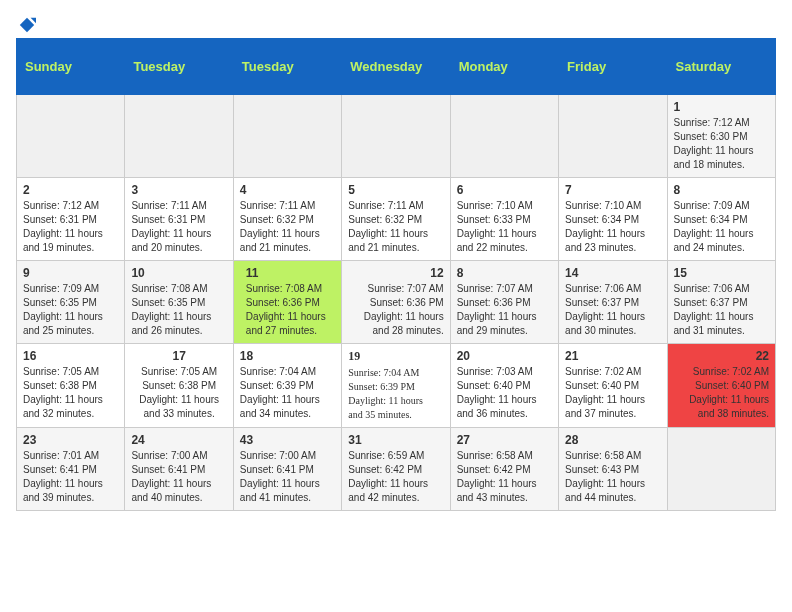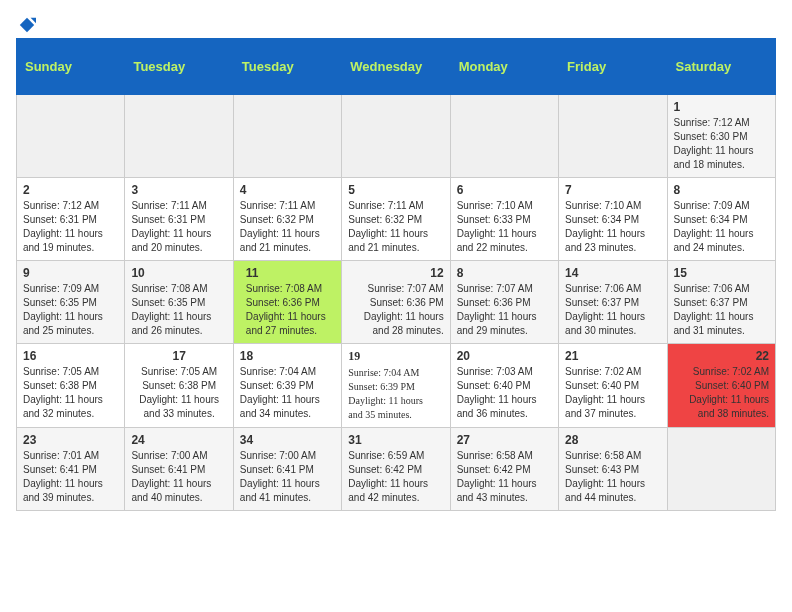--- a/index.html
+++ b/index.html
@@ -231,21 +231,21 @@
       <tr>
         <td style="background: rgb(245, 245, 245);">
           <span class="day-number">23</span>
           <div class="day-info">Sunrise: 7:01 AM<br>Sunset: 6:41 PM<br>Daylight: 11 hours<br>and 39 minutes.</div>
         </td>
         <td style="background: rgb(245, 245, 245);">
           <span class="day-number">24</span>
           <div class="day-info">Sunrise: 7:00 AM<br>Sunset: 6:41 PM<br>Daylight: 11 hours<br>and 40 minutes.</div>
         </td>
         <td style="background: rgb(245, 245, 245);">
-          <span class="day-number">34</span>
+          <span class="day-number">43</span>
           <div class="day-info">Sunrise: 7:00 AM<br>Sunset: 6:41 PM<br>Daylight: 11 hours<br>and 41 minutes.</div>
         </td>
         <td style="background: rgb(245, 245, 245);">
           <span class="day-number">31</span>
           <div class="day-info">Sunrise: 6:59 AM<br>Sunset: 6:42 PM<br>Daylight: 11 hours<br>and 42 minutes.</div>
         </td>
         <td style="background: rgb(245, 245, 245);">
           <span class="day-number">27</span>
           <div class="day-info">Sunrise: 6:58 AM<br>Sunset: 6:42 PM<br>Daylight: 11 hours<br>and 43 minutes.</div>
         </td>

